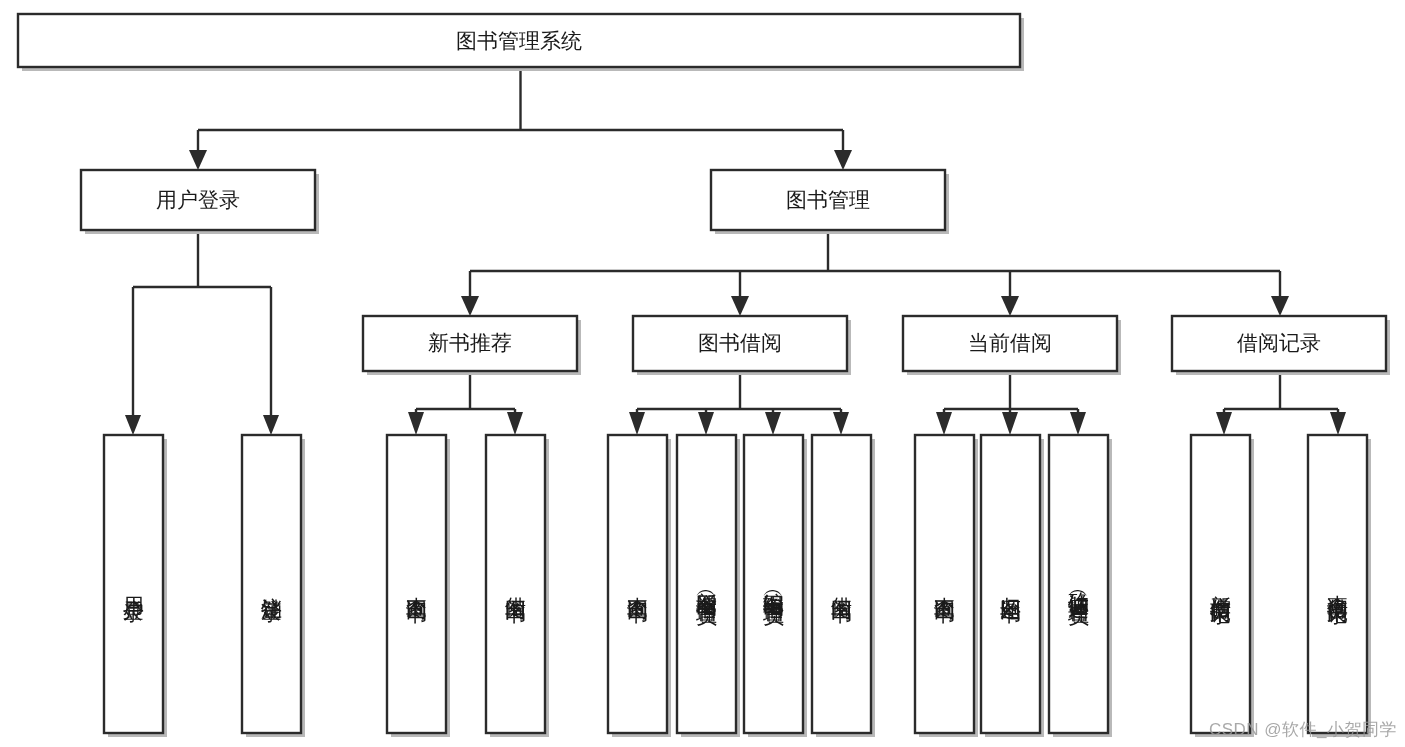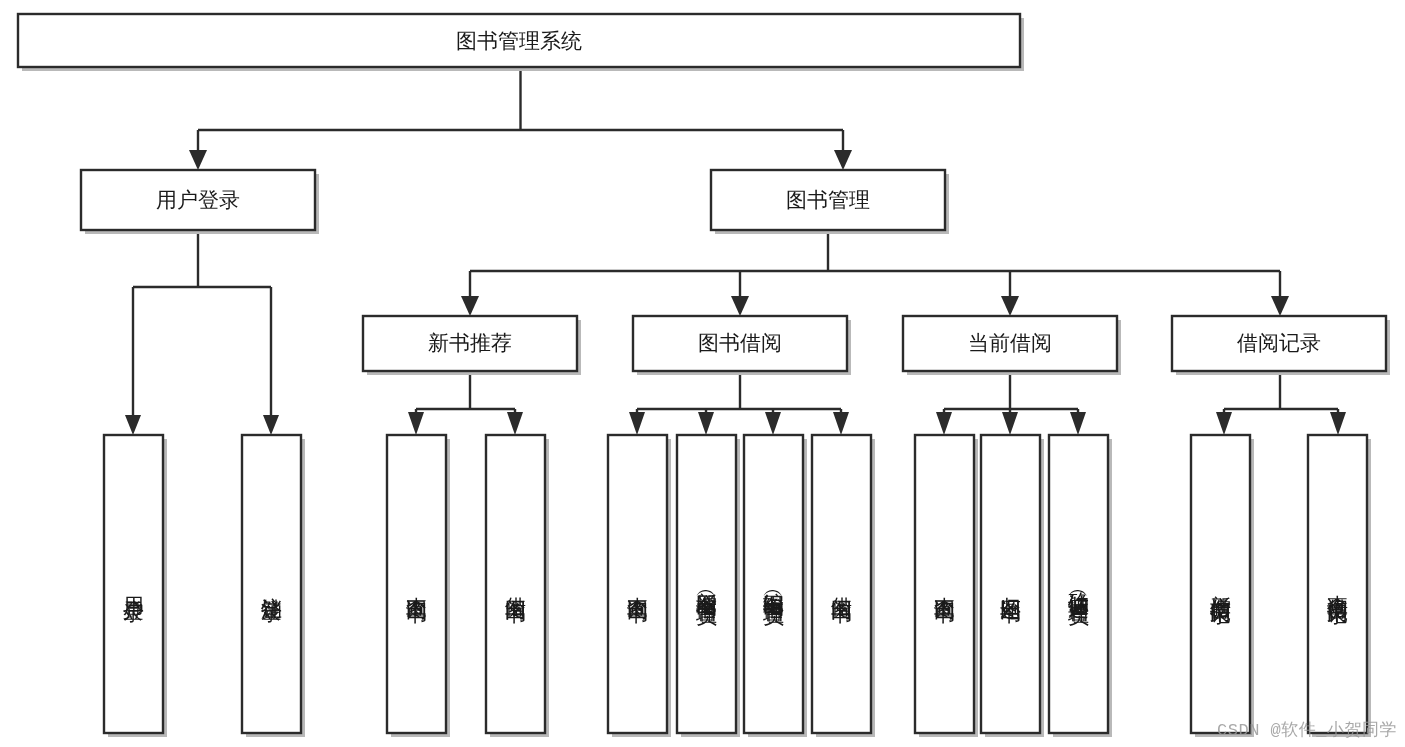--- a/index.html
+++ b/index.html
@@ -60,21 +60,21 @@
     display: flex;
     align-items: center;
     justify-content: center;
     white-space: nowrap;
     pointer-events: none;
   }
   .watermark {
     position: absolute;
     right: 8px;
     bottom: 6px;
-    font-family: Liberation Mono, monospace;
+    font-family: Liberation Sans, sans-serif;
     font-size: 17px;
     color: #9a9a9a;
     opacity: 0.85;
     white-space: nowrap;
     letter-spacing: 0.5px;
   }
 </style>
 </head>
 <body>
 

